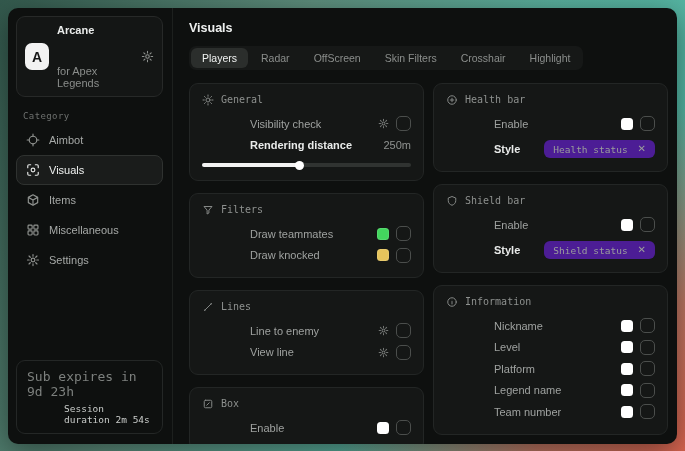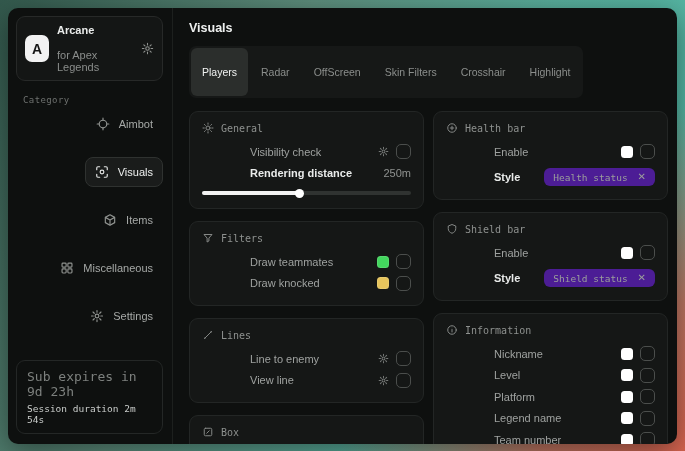--- a/index.html
+++ b/index.html
@@ -23,66 +23,66 @@
   }
   .brandbox {
     border:1px solid #272928; background:#141615; border-radius:9px;
     padding:7px 8px; display:flex; align-items:center; gap:8px;
   }
   .logo {
     width:27px; height:27px; background:#f2f2f2; border-radius:7px;
     display:flex; align-items:center; justify-content:center;
     font-weight:bold; font-size:14px; color:#161616;
   }
-  .brandtext { display:flex; flex-direction:column; gap:2px; }
+  .brandtext { display:flex; flex-direction:column; gap:18px; }
   .brandname { font-size:11px; font-weight:bold; color:#e9ebea; }
   .brandsub  { font-size:11px; color:#8a8d8b;margin-top:11px; }
   .brandgear { margin-left:auto; color:#8f928f; display:flex; }
   .cat {
     font-family:"DejaVu Sans Mono", monospace; font-size:9px; color:#6e716f;
     margin:14px 0 4px 7px; letter-spacing:.4px;
   }
-  .nav { display:flex; flex-direction:column; gap:18px;align-items:flex-end; }
+  .nav { display:flex; flex-direction:column; gap:0; }
   .navitem {
     display:flex; align-items:center; gap:9px; padding:7px 9px;
     border-radius:8px; border:1px solid transparent;
     color:#a6a9a7; font-size:11px; cursor:pointer;
   }
   .navitem .nicon { display:flex; color:#8f928f; }
   .navitem.active {
     background:#1a1c1b; border-color:#2f3230; color:#eef0ef;
   }
   .navitem.active .nicon { color:#e4e6e5; }
   .sidefoot {
     margin-top:auto; border:1px solid #242726; border-radius:9px;
     padding:8px 10px; font-family:"DejaVu Sans Mono", monospace;
     display:flex; flex-direction:column; gap:4px;
   }
   .sf1 { font-size:13px; color:#7d807e; }
-  .sf2 { font-size:9.5px; color:#c9ccca; }
+  .sf2 { font-size:9.5px; color:#c9ccca;margin-left:37px; }
   
   .main { flex:1; padding:13px 10px 0 16px; overflow:hidden; }
   .pagetitle { font-size:12.5px; font-weight:bold; color:#eef0ef; margin-bottom:11px; }
   .tabbar {
     display:inline-flex; background:#161817; border-radius:7px; padding:2px;
     gap:2px; margin-bottom:13px;
   }
   .tab {
-    padding:18px 11px; font-size:10.5px; color:#8b8e8c; border-radius:6px;
+    padding:4px 11px; font-size:10.5px; color:#8b8e8c; border-radius:6px;
     cursor:pointer; white-space:nowrap;
   }
   .tab.active { background:#2b2e2c; color:#f1f3f2; }
   .cols { display:flex; gap:9px; align-items:flex-start; }
   .col { display:flex; flex-direction:column; gap:12px; width:235px; flex:0 0 235px; }
   .panel {
     width:235px; background:#151716; border:1px solid #232625;
     border-radius:9px; padding:10px 12px 11px;
   }
   .phead {
-    display:flex; align-items:center; gap:7px; color:#8e918f;
+    display:flex; gap:7px; color:#8e918f;
     font-family:"DejaVu Sans Mono", monospace; font-size:10px; margin-bottom:7px;
   }
   .phead .picon { display:flex; color:#85888六; color:#858886; }
   .row {
     display:flex; align-items:center; justify-content:space-between;
     min-height:21.5px; font-size:11px; color:#9fa2a0;margin-left:48px;
   }
   .row .lbl {}
   .row .lbl.bright { color:#e9ebea; font-weight:bold; }
   .ctrls { display:flex; align-items:center; gap:7px; }

